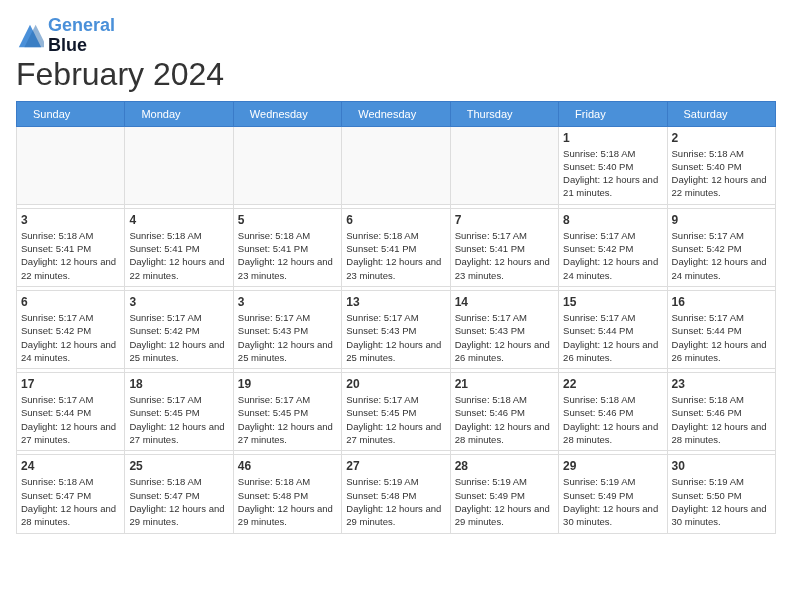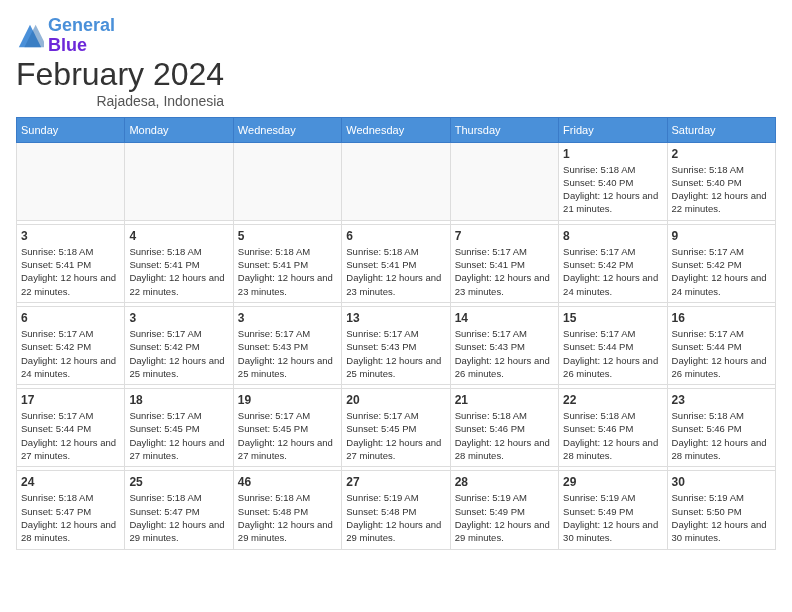--- a/index.html
+++ b/index.html
@@ -48,21 +48,21 @@
       color: #555;
     }
     .calendar {
       width: 100%;
       border-collapse: collapse;
       font-size: 10px;
     }
     .calendar th {
       background: #4a90d9;
       color: #fff;
-      padding: 6px 4px;
+      padding: 6px 16px;
       text-align: left;
       font-size: 11px;
       font-weight: normal;
       border: 1px solid #3a7bc8;
     }
     .calendar td {
       border: 1px solid #ddd;
       vertical-align: top;
       padding: 4px;
       width: 108px;
@@ -97,27 +97,26 @@
 <body>
 
 <div class="header-area">
   <div class="logo">
     <svg class="logo-icon" viewBox="0 0 40 40">
       <polygon points="20,4 36,36 4,36" fill="#4a90d9"></polygon>
       <polygon points="28,4 44,36 12,36" fill="#2a6cb0" opacity="0.5"></polygon>
     </svg>
     <div>
       <div class="logo-text">
-        <span>General</span><br><span style="color:#6d28d9">Blue</span>
+        <span>General</span><br><span style="color:#0f172a">Blue</span>
       </div>
     </div>
   </div>
   <div class="title-area">
     <div class="month-title">February 2024</div>
-    <div class="location">Rajadesa, Indonesia</div>
   </div>
 </div>
 
 <table class="calendar">
   <thead>
     <tr>
       <th>Sunday</th>
       <th>Monday</th>
       <th>Wednesday</th>
       <th>Wednesday</th>

